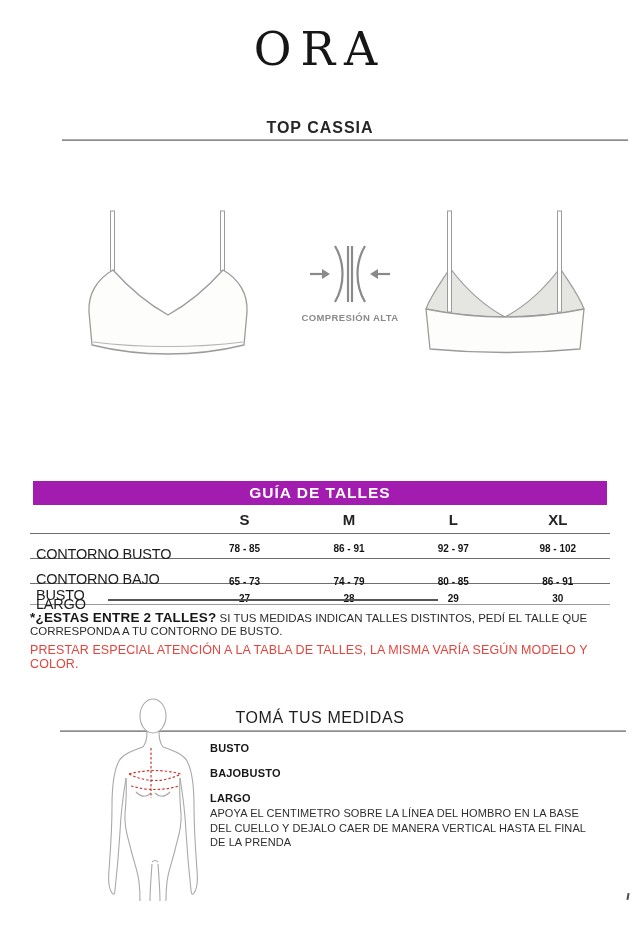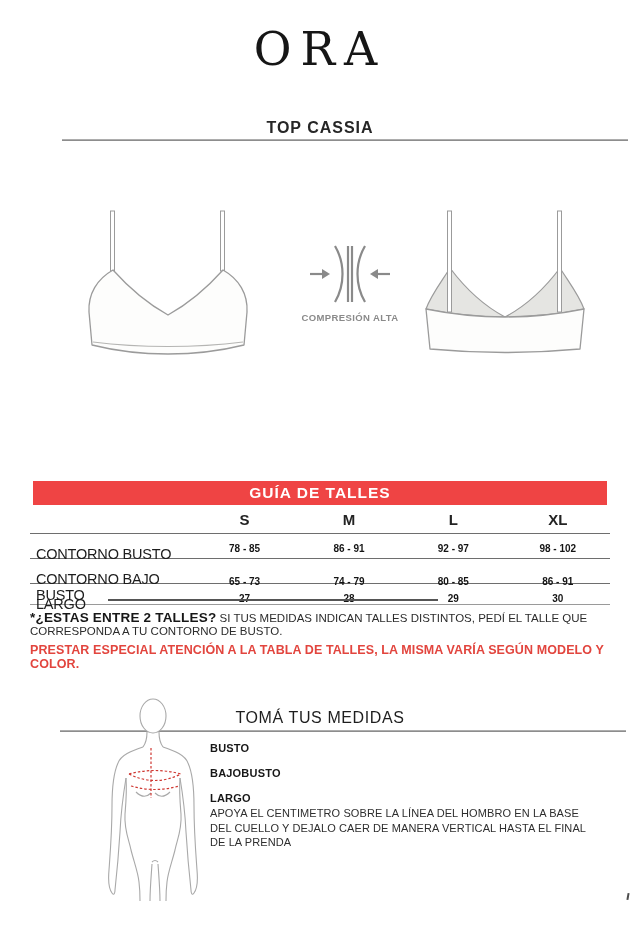--- a/index.html
+++ b/index.html
@@ -35,21 +35,21 @@
   .thead{height:28px;border-bottom:1.5px solid #6e6e6e;font-weight:bold;font-size:15px;}
   .tdata{height:24px;border-bottom:1.5px solid #6e6e6e;}
   .tdata:last-of-type{height:20px;border-bottom:1.5px solid #9a9a9a;}
   .tlabel{font-size:14.5px;letter-spacing:-.2px;padding-left:6px;color:#1d1d1d;margin-top:12px;}
   .tval{text-align:center;font-weight:bold;font-size:10px;color:#141414;}
   .tcol{text-align:center;}
   .darkseg{top:599px;left:108px;width:330px;height:1.5px;background:#555;}
   
   .notes{top:612px;left:30px;width:585px;font-size:11.5px;line-height:12.5px;color:#2c2c2c;}
   .notes b{font-size:13.5px;letter-spacing:.2px;color:#171717;}
-  .warning{top:643px;left:30px;width:590px;font-size:12.5px;font-weight:bold;letter-spacing:.1px;}
+  .warning{top:643px;left:30px;width:590px;font-size:12.5px;font-weight:normal;letter-spacing:.1px;}
   
   .measures-title{
     top:709px;left:0;width:640px;text-align:center;
     font-size:16px;font-weight:normal;letter-spacing:.6px;color:#1e1e1e;
   }
   .rule-measures{top:730px;left:60px;width:566px;}
   .measure-text{top:742px;left:210px;width:392px;}
   .m-item{margin-bottom:13px;}
   .m-label{font-size:11px;font-weight:bold;color:#171717;margin-bottom:2px;letter-spacing:.2px;}
   .m-body{font-size:11px;line-height:14.5px;color:#2e2e2e;letter-spacing:.1px;}
@@ -88,21 +88,21 @@
 
 <svg class="abs" style="top:208px;left:420px;" width="170" height="150" viewBox="0 0 170 150">
   <path d="M 6,101 C 11,87 22,73 30,60 C 48,84 68,100 85,109 C 102,100 122,84 140,60
            C 148,73 159,87 164,101 Q 85,117 6,101 Z" fill="#e5e5e2" stroke="#9b9b9b" stroke-width="1.2" stroke-linejoin="round"></path>
   <rect x="27.5" y="3" width="4" height="101" fill="#ffffff" stroke="#9b9b9b" stroke-width="1"></rect>
   <rect x="137.5" y="3" width="4" height="101" fill="#ffffff" stroke="#9b9b9b" stroke-width="1"></rect>
   <path d="M 6,101 Q 85,117 164,101 L 160,141 Q 85,148 10,141 Z" fill="#fdfdfc" stroke="#9b9b9b" stroke-width="1.3" stroke-linejoin="round"></path>
 </svg>
 
 <div class="abs table-wrap">
-  <div class="table-title" style="background:#ef4444;">GUÍA DE TALLES</div>
+  <div class="table-title" style="background:#a21caf;">GUÍA DE TALLES</div>
   <div class="trow thead">
     <div></div>
     <div class="tcol">S</div>
     <div class="tcol">M</div>
     <div class="tcol">L</div>
     <div class="tcol">XL</div>
   </div>
   <div class="trow tdata">
     <div class="tlabel">CONTORNO BUSTO</div>
     <div class="tval">78 - 85</div>

